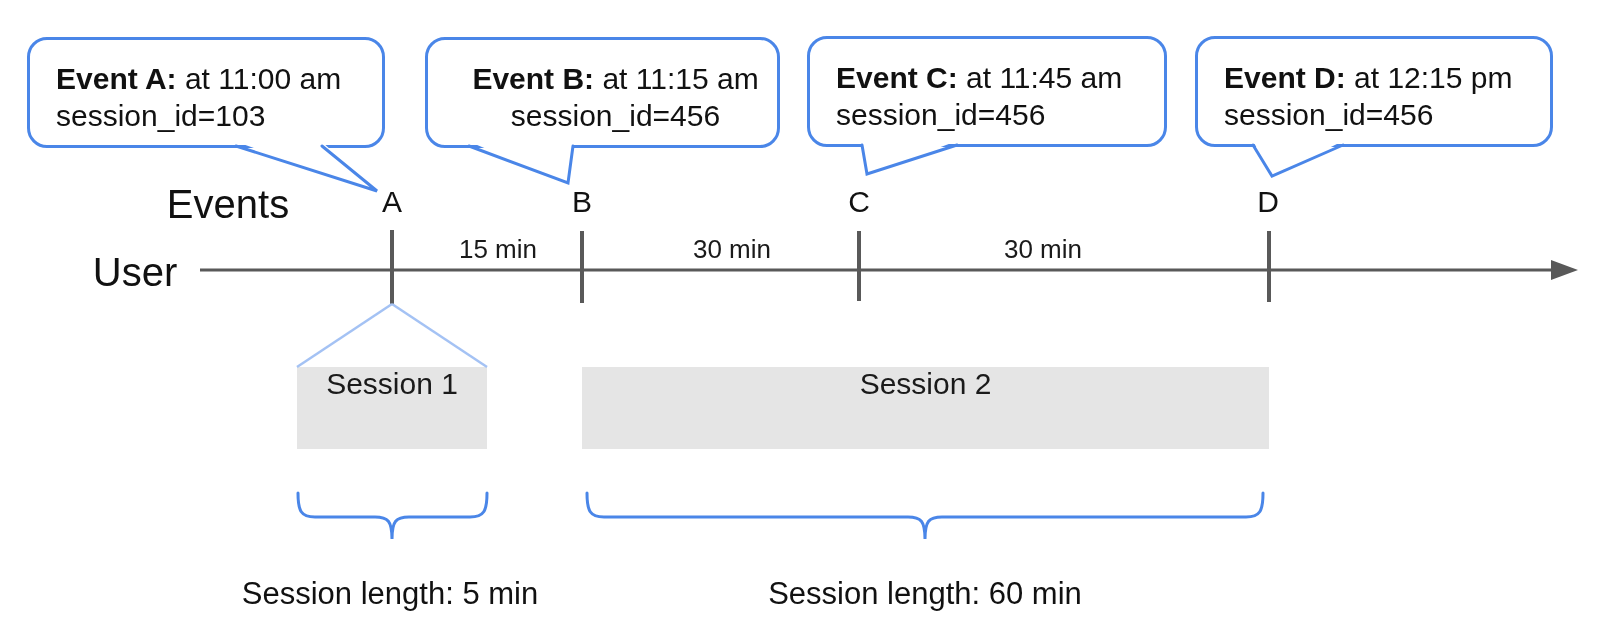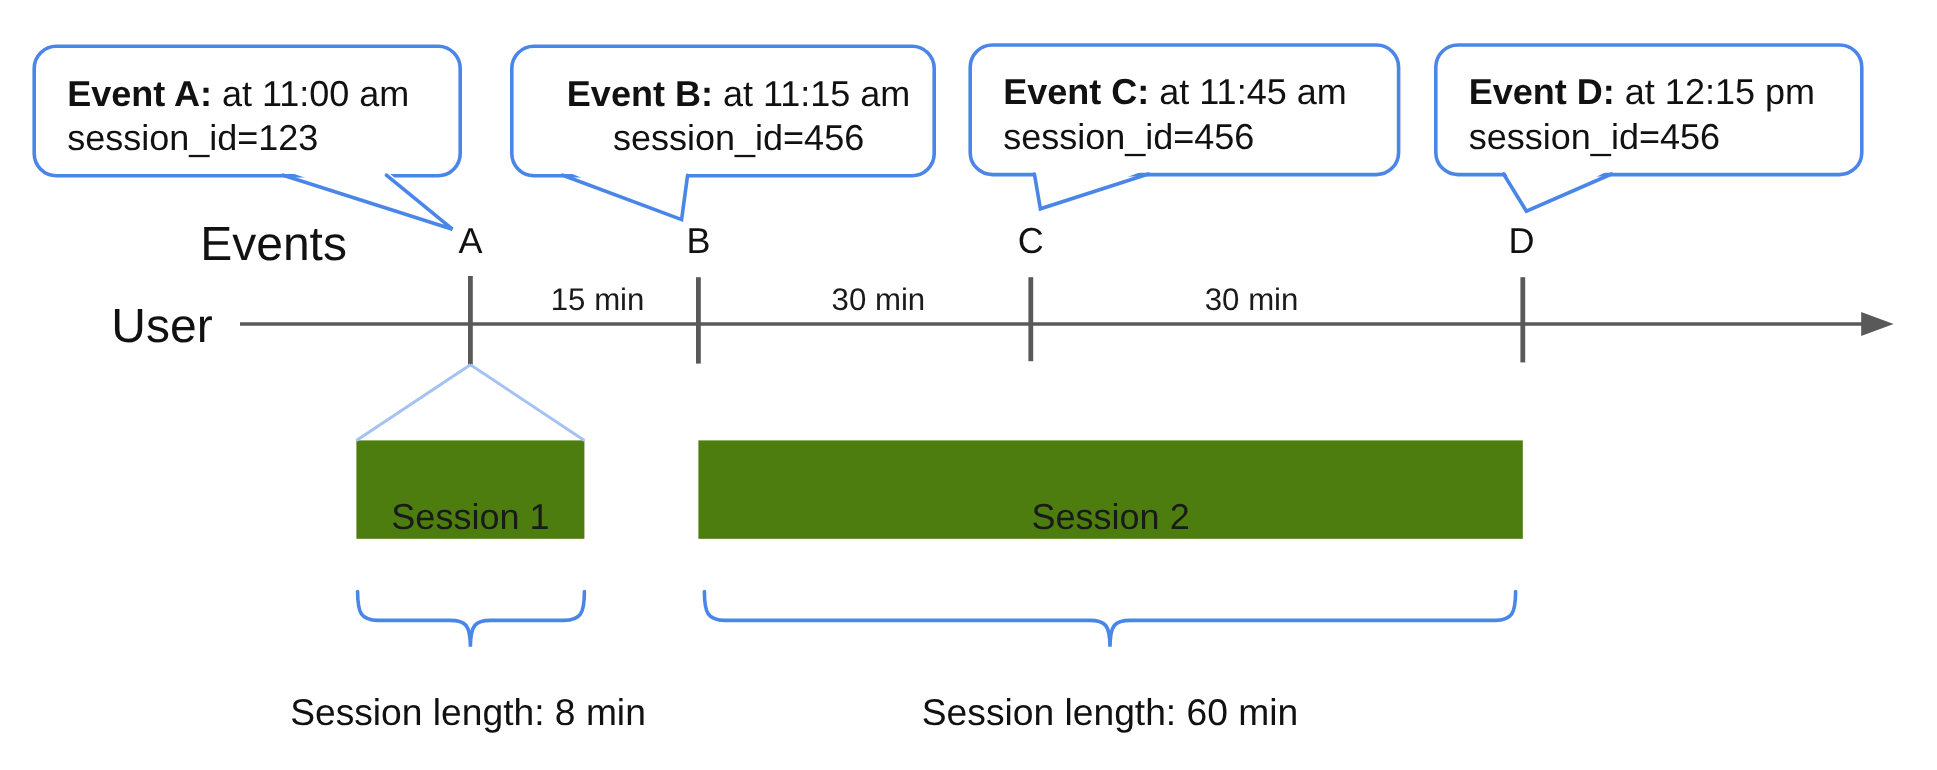--- a/index.html
+++ b/index.html
@@ -63,44 +63,44 @@
     font-size: 26px;
     line-height: 28px;
     color: #1a1a1a;
     margin-top: 14px;
   }
 
   .session-box {
     position: absolute;
     top: 367px;
     height: 82px;
-    background: #4d7c0f;
+    background: #e5e5e5;
     display: flex;
-    align-items: flex-end;
+    align-items: flex-start;
     justify-content: center;
     font-size: 30px;
     color: #1a1a1a;
   }
   .session-length {
     position: absolute;
     top: 577px;
     text-align: center;
     font-size: 31px;
     line-height: 34px;
     color: #111111;
   }
 </style>
 </head>
 <body>
 
 <div class="canvas">
 
   <div class="bubble" style="left:27px; top:37px;">
     <div><b>Event A:</b> <span>at 11:00 am</span></div>
-    <div>session_id=123</div>
+    <div>session_id=103</div>
   </div>
 
   <div class="bubble" style="left:425px; top:37px; width:355px;text-align:center;">
     <div><b>Event B:</b> <span>at 11:15 am</span></div>
     <div>session_id=456</div>
   </div>
 
   <div class="bubble" style="left:807px; top:36px; width:360px;">
     <div><b>Event C:</b> <span>at 11:45 am</span></div>
     <div>session_id=456</div>
@@ -123,21 +123,21 @@
   <div class="interval-label" style="left:662px;">30 min</div>
   <div class="interval-label" style="left:973px;">30 min</div>
 
   <div class="session-box" style="left:297px; width:190px;">
     <span>Session 1</span>
   </div>
   <div class="session-box" style="left:582px; width:687px;">
     <span>Session 2</span>
   </div>
 
-  <div class="session-length" style="left:214px; width:352px;">Session length: 8 min</div>
+  <div class="session-length" style="left:214px; width:352px;">Session length: 5 min</div>
   <div class="session-length" style="left:745px; width:360px;">Session length: 60 min</div>
 
   <svg class="overlay" viewBox="0 0 1614 642">
 
     <line x1="200" y1="270" x2="1554" y2="270" stroke="#595959" stroke-width="3"></line>
     <polygon points="1551,260 1578,270 1551,280" fill="#595959"></polygon>
 
     <line x1="392" y1="230" x2="392" y2="304" stroke="#595959" stroke-width="4"></line>
     <line x1="582" y1="231" x2="582" y2="303" stroke="#595959" stroke-width="4"></line>
     <line x1="859" y1="231" x2="859" y2="301" stroke="#595959" stroke-width="4"></line>

